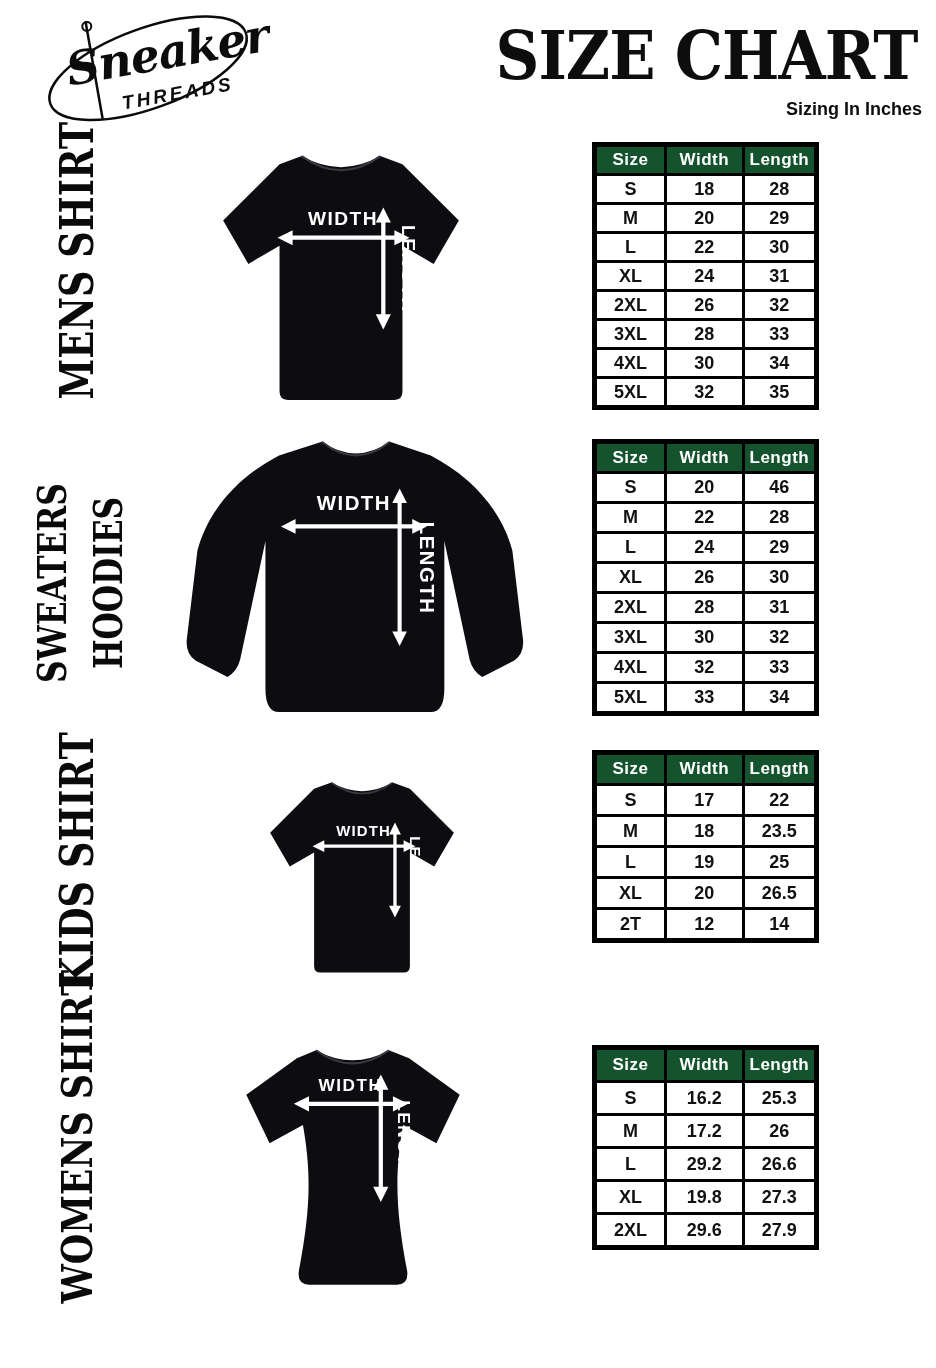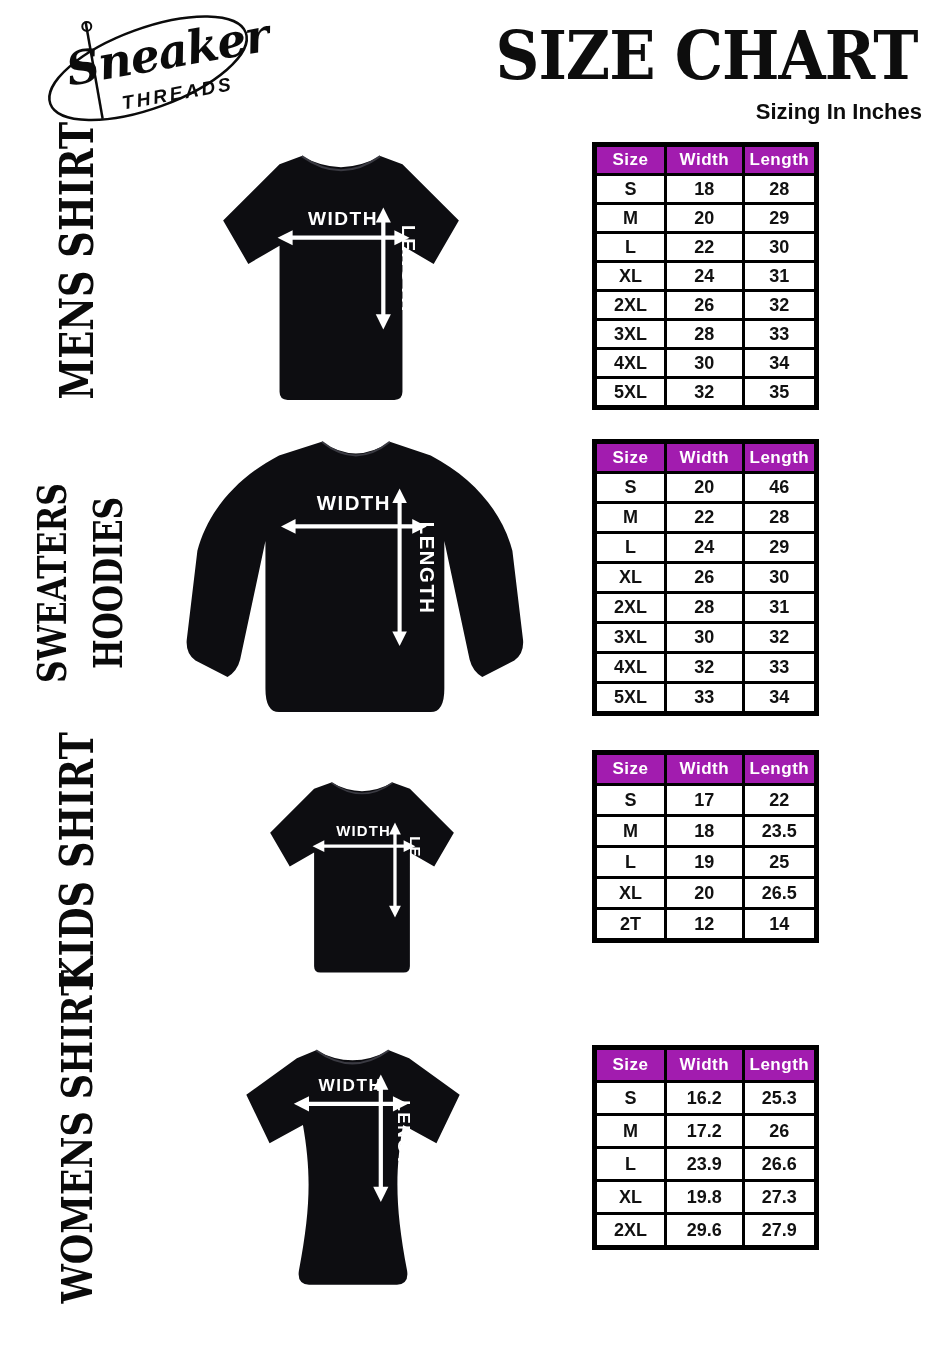--- a/index.html
+++ b/index.html
@@ -19,21 +19,21 @@
     position:absolute;left:92px;top:76px;font-family:"Liberation Sans",sans-serif;
     font-style:italic;font-weight:bold;font-size:19px;letter-spacing:3px;
     transform:rotate(-7deg);color:#0b0b0b;white-space:nowrap;
   }
   .title-block{position:absolute;left:462px;top:16px;width:460px;text-align:right;}
   .page-title{
     margin:0;font-family:"DejaVu Serif",serif;font-weight:bold;font-size:62px;
     letter-spacing:-1px;transform:scaleY(1.08) scaleX(.98);transform-origin:center top;
     color:#0d0d0d;white-space:nowrap;
   }
-  .page-subtitle{margin-top:10px;font-weight:bold;font-size:22px;color:#0d0d0d;}
+  .page-subtitle{margin-top:10px;font-weight:bold;font-size:18px;color:#0d0d0d;}
   
   .vlabel{
     position:absolute;height:52px;line-height:52px;text-align:center;white-space:nowrap;
     font-family:"DejaVu Serif",serif;font-weight:bold;color:#0a0a0a;
     transform:rotate(-90deg) scaleX(.92) scaleY(1.15);
   }
   .section-mens-shirt .vlabel-0{left:-55px;top:252px;width:264px;font-size:40px;}
   .section-sweaters-hoodies .vlabel-0{left:-70px;top:557px;width:244px;font-size:34px;}
   .section-sweaters-hoodies .vlabel-1{left:-14px;top:557px;width:244px;font-size:34px;}
   .section-kids-shirt .vlabel-0{left:-41px;top:854px;width:236px;font-size:40px;}
@@ -45,21 +45,21 @@
   .section-mens-shirt .garment{left:205px;top:140px;width:272px;height:272px;}
   .section-sweaters-hoodies .garment{left:176px;top:424px;width:350px;height:302px;}
   .section-kids-shirt .garment{left:256px;top:770px;width:212px;height:212px;}
   .section-womens-shirt .garment{left:229px;top:1030px;width:248px;height:268px;}
   
   .size-table{
     position:absolute;width:227px;border-collapse:collapse;table-layout:fixed;
     border:5px solid #000;background:#fff;
   }
   .size-table th{
-    background:#a21caf;color:#fff;font-weight:bold;font-size:17px;letter-spacing:.5px;
+    background:#14532d;color:#fff;font-weight:bold;font-size:17px;letter-spacing:.5px;
     border:3px solid #000;text-align:center;
   }
   .size-table td{
     border:3px solid #000;text-align:center;font-weight:bold;font-size:18px;color:#111;
   }
   .section-mens-shirt .size-table{left:592px;top:142px;}
   .section-sweaters-hoodies .size-table{left:592px;top:439px;}
   .section-kids-shirt .size-table{left:592px;top:750px;}
   .section-womens-shirt .size-table{left:592px;top:1045px;}
   .section-mens-shirt .size-table th,.section-mens-shirt .size-table td{height:24px;}
@@ -343,21 +343,21 @@
               <td>16.2</td>
               <td>25.3</td>
             </tr>
             <tr>
               <td>M</td>
               <td>17.2</td>
               <td>26</td>
             </tr>
             <tr>
               <td>L</td>
-              <td>23.9</td>
+              <td>29.2</td>
               <td>26.6</td>
             </tr>
             <tr>
               <td>XL</td>
               <td>19.8</td>
               <td>27.3</td>
             </tr>
             <tr>
               <td>2XL</td>
               <td>29.6</td>

